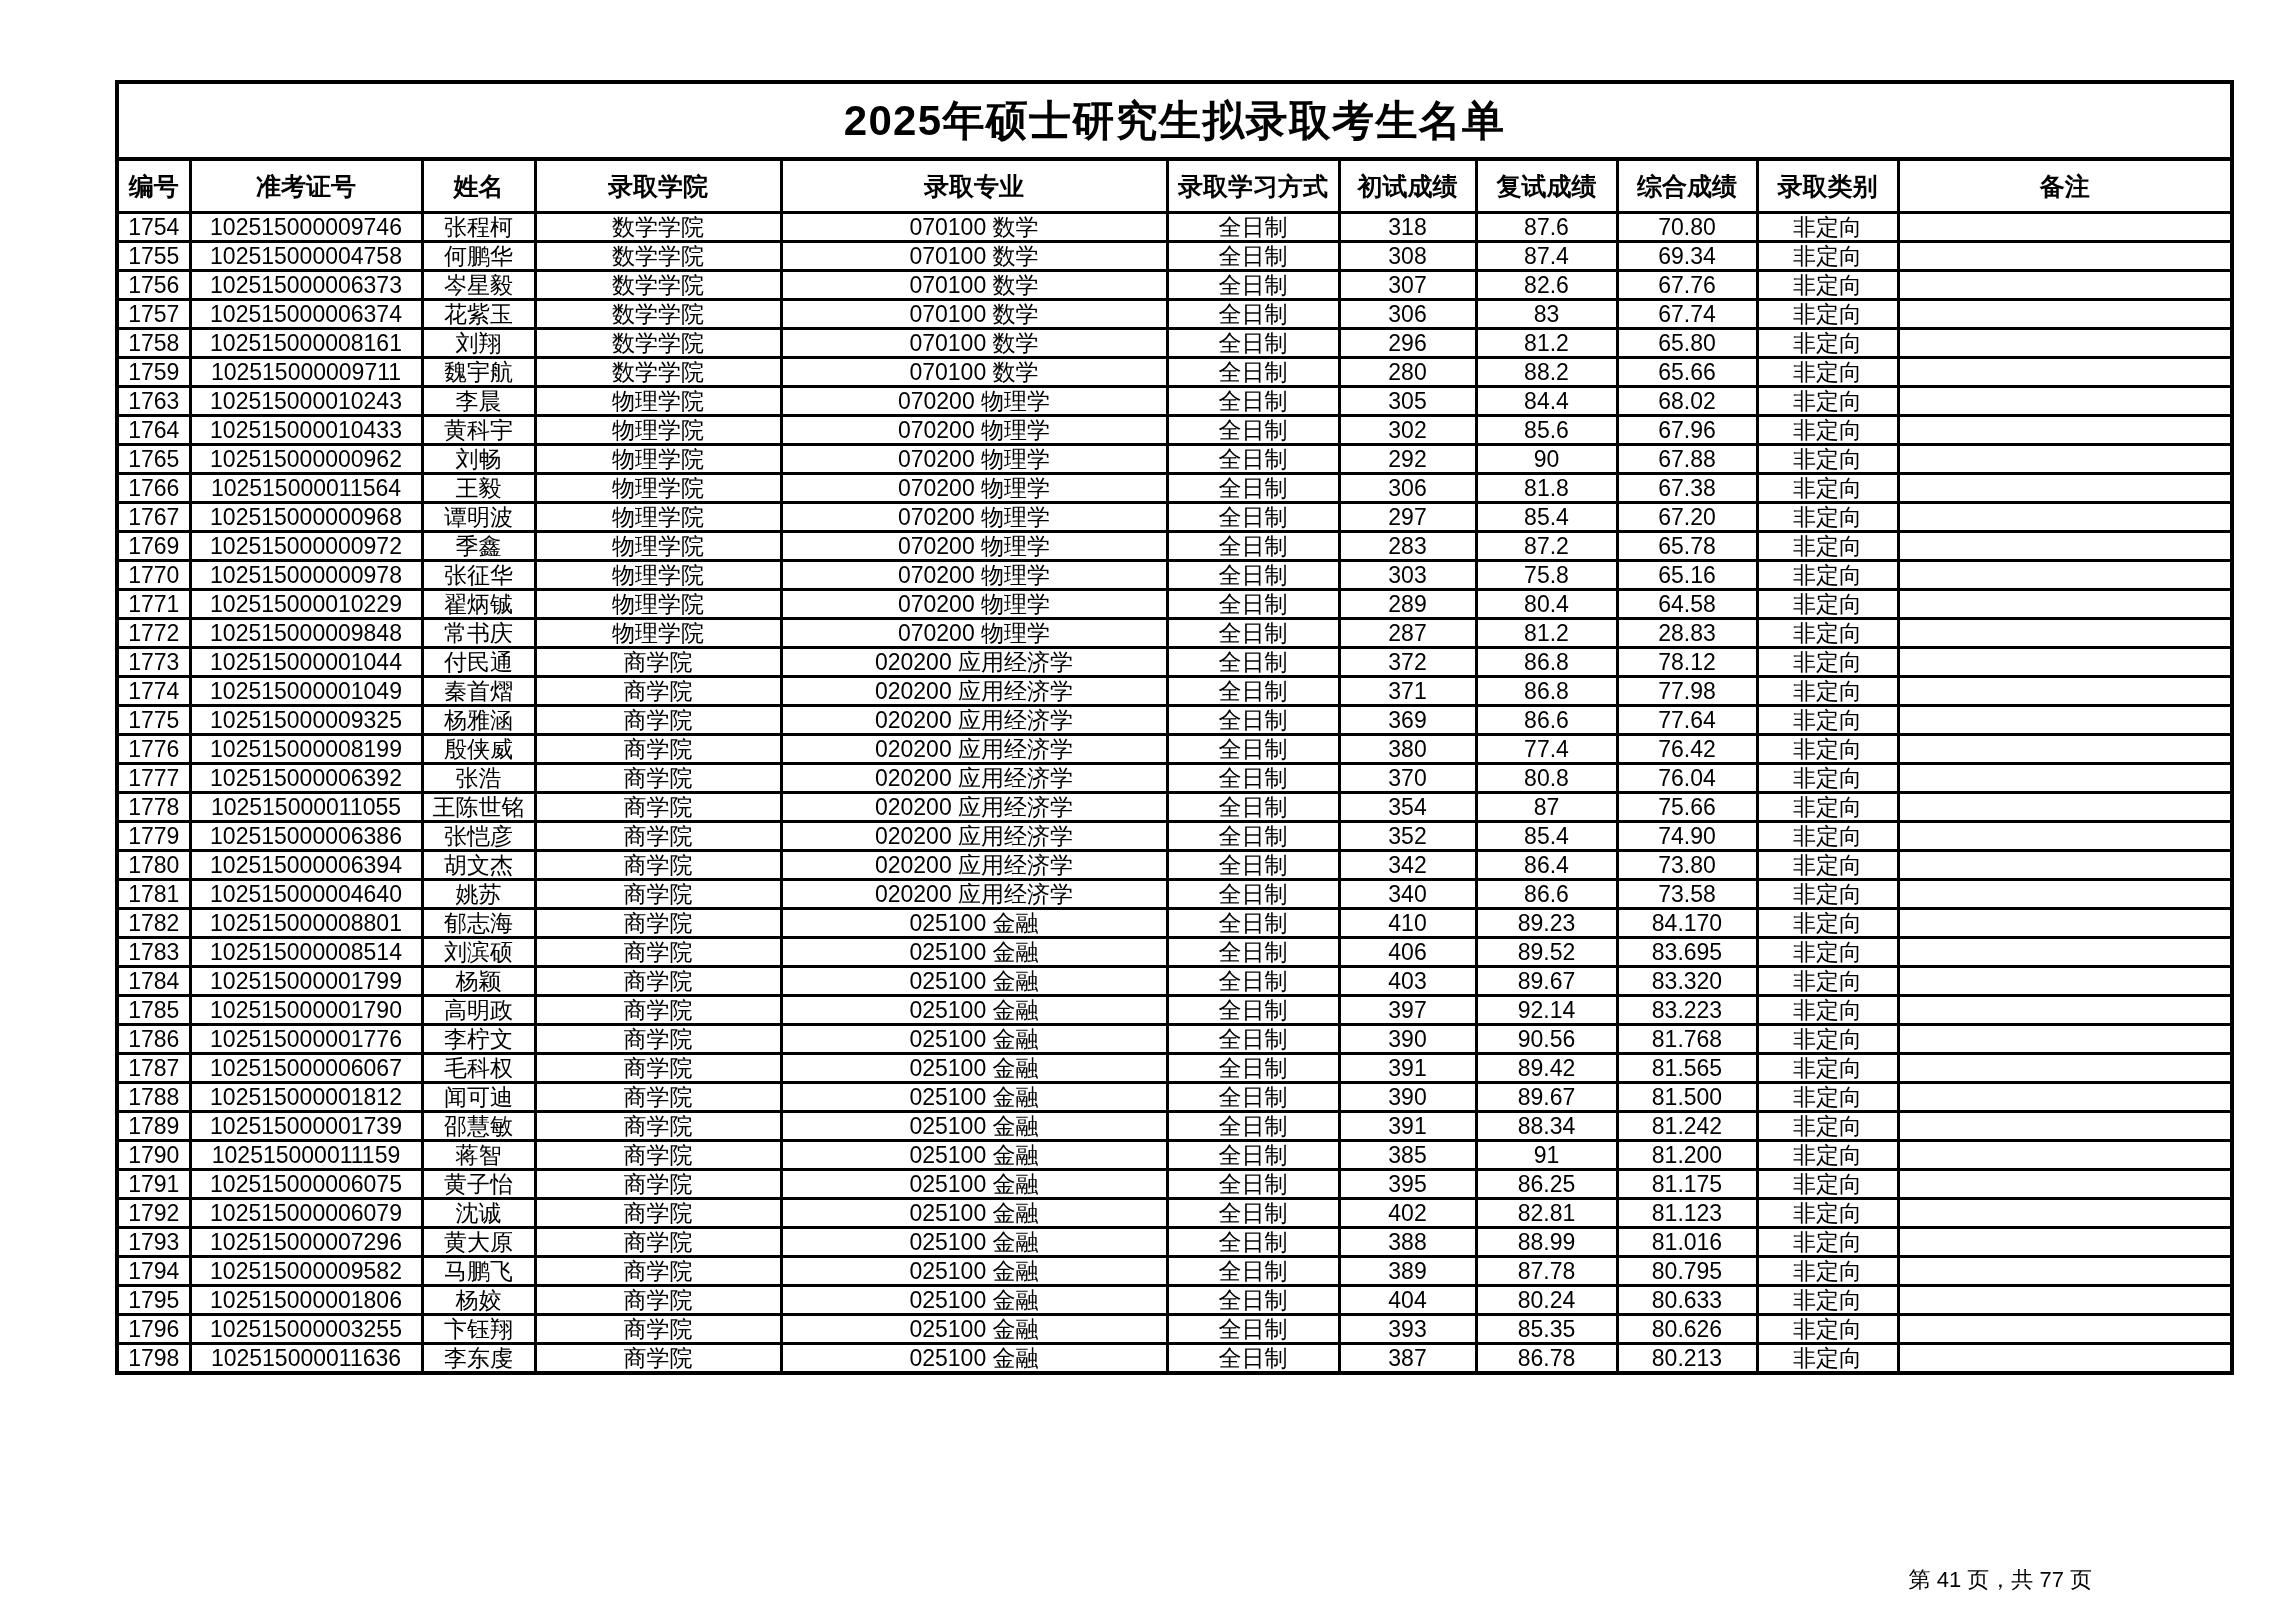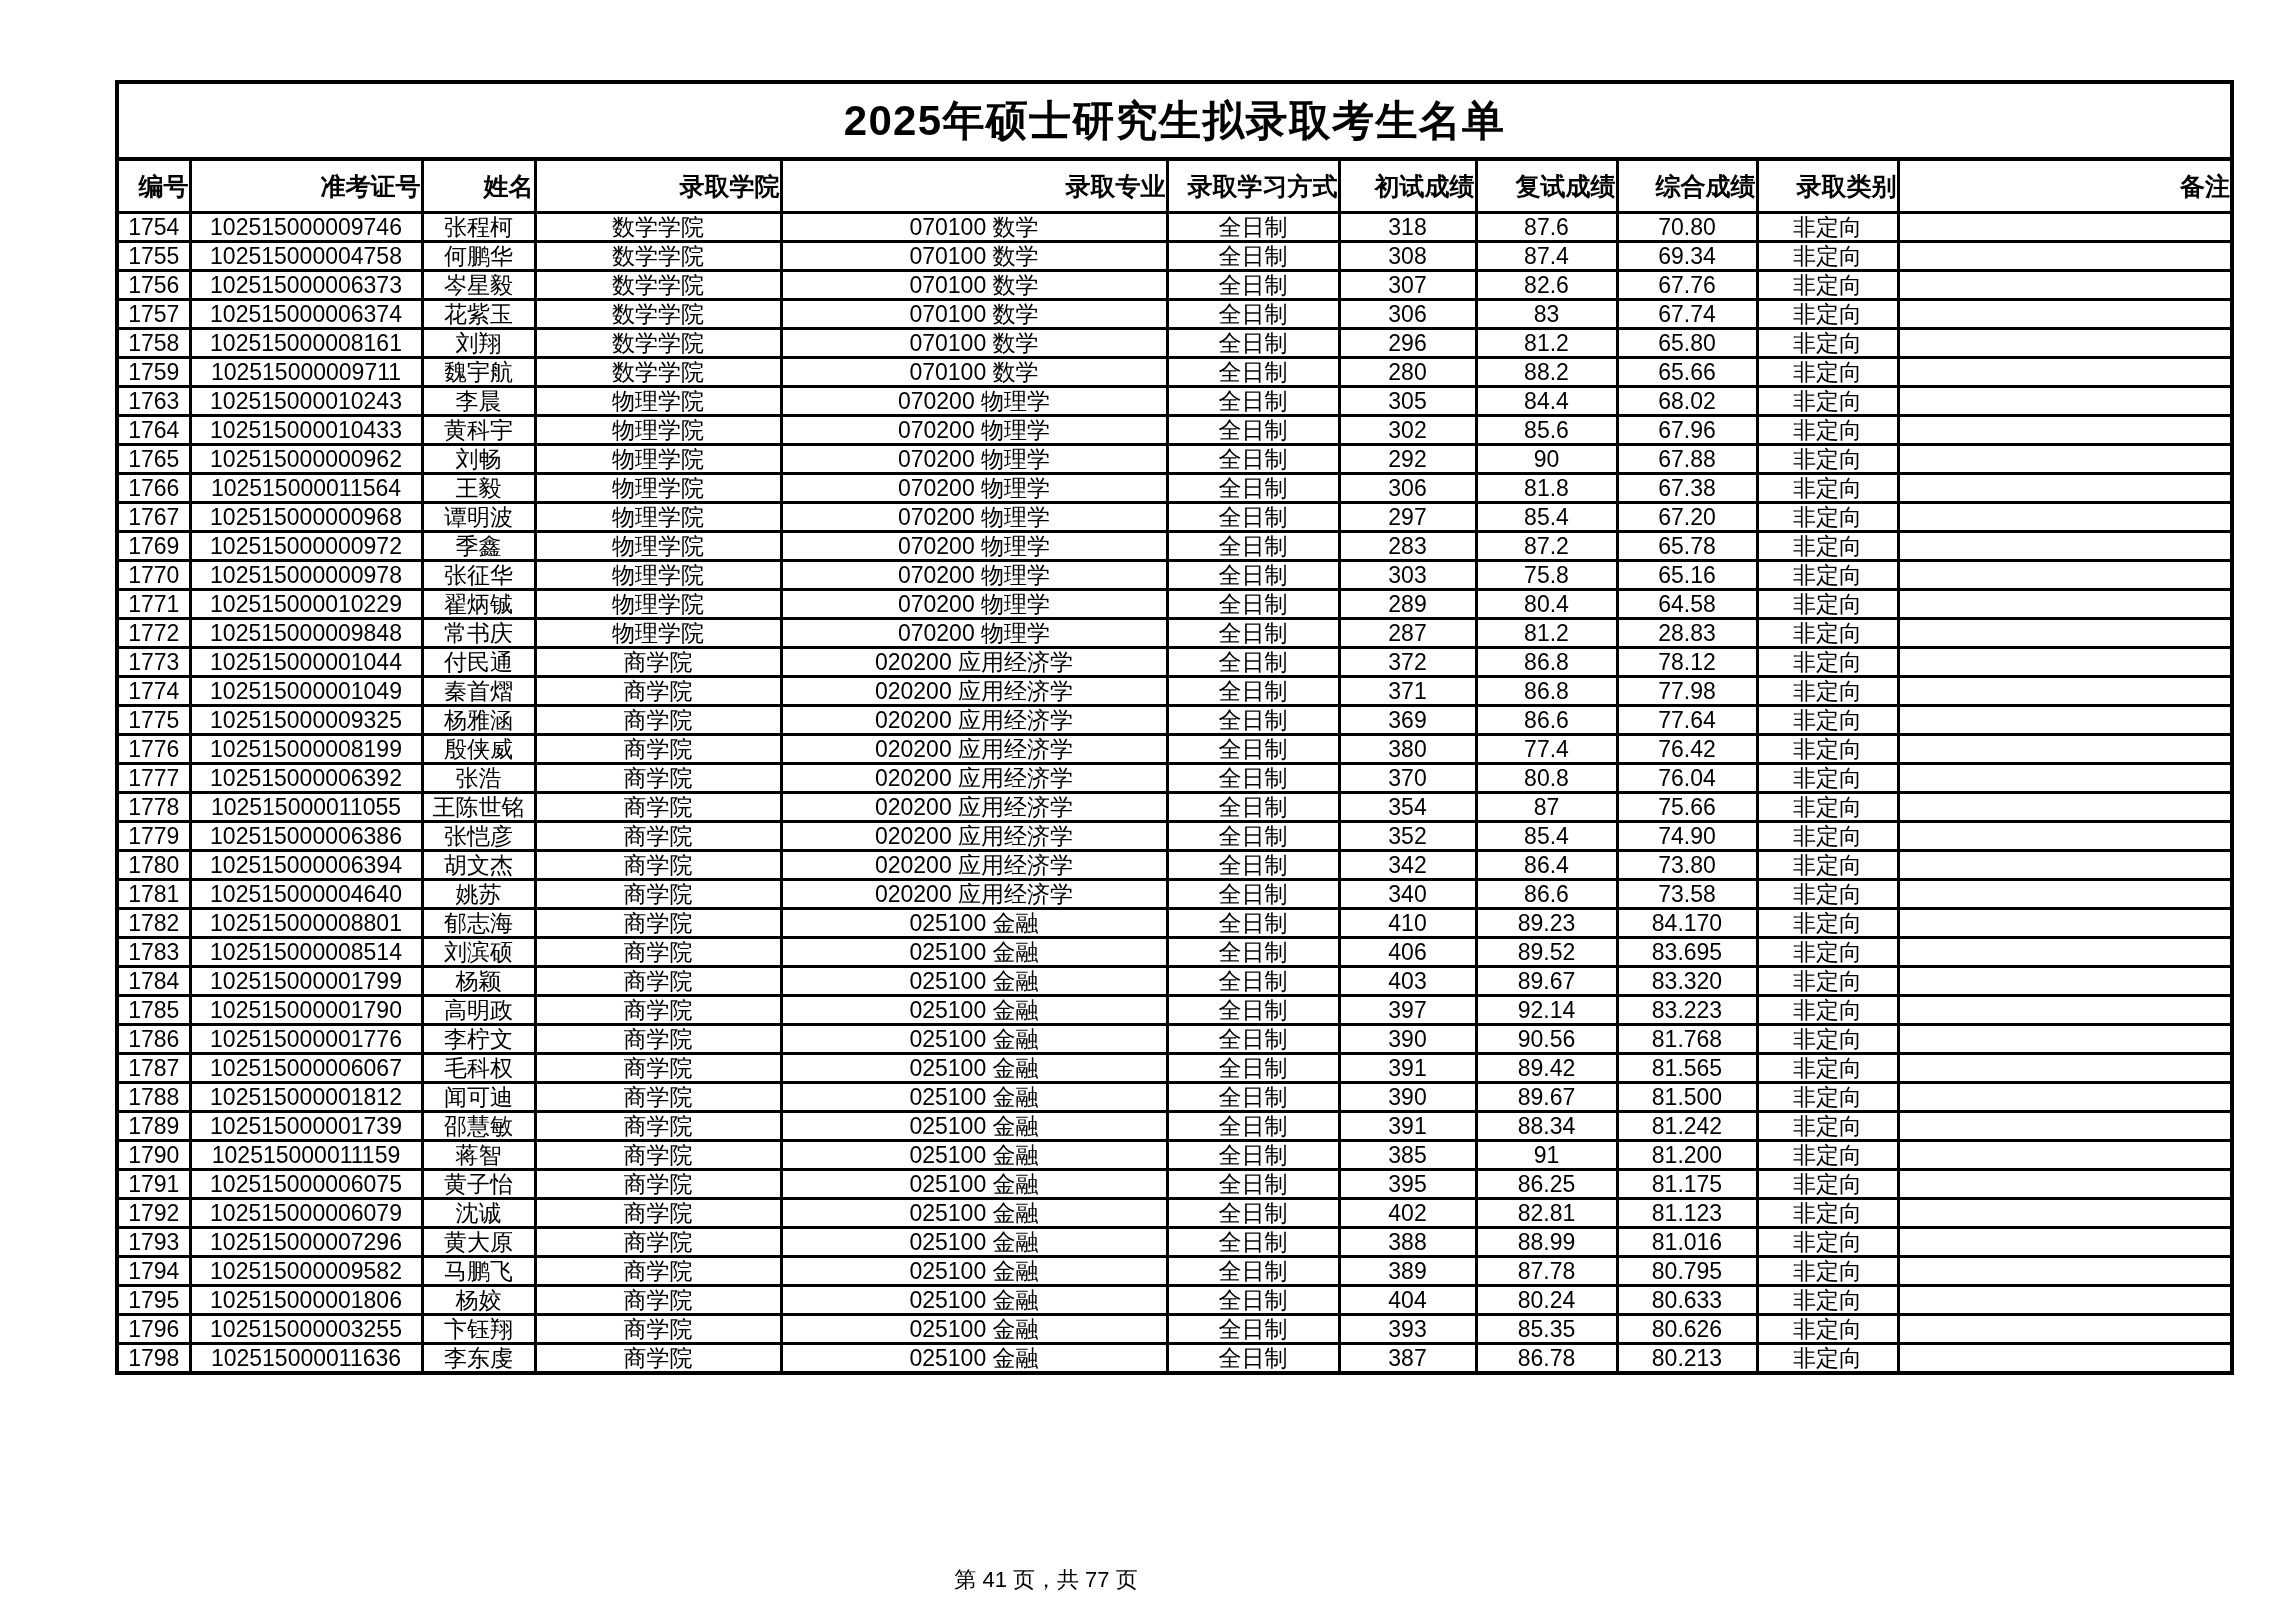--- a/index.html
+++ b/index.html
@@ -38,34 +38,33 @@
     font-size: 42px;
     font-weight: bold;
     letter-spacing: 1.3px;
     border-bottom-width: 4.6px !important;
   }
   tr.header-row th {
     height: 50px;
     font-size: 25px;
     font-weight: bold;
     border-bottom-width: 3.9px !important;
-    text-align: right;
   }
   tbody.data-body td {
     height: 26px;
     font-size: 23px;
     font-weight: normal;
     line-height: 1;
   }
   .page-footer {
     position: absolute;
     left: 0;
     top: 1565px;
     width: 2092px;
-    text-align: center;
+    text-align: right;
     font-size: 22px;
     color: #000000;
   }
 </style>
 </head>
 <body>
 
 <div class="page">
 
   <table class="roster">

